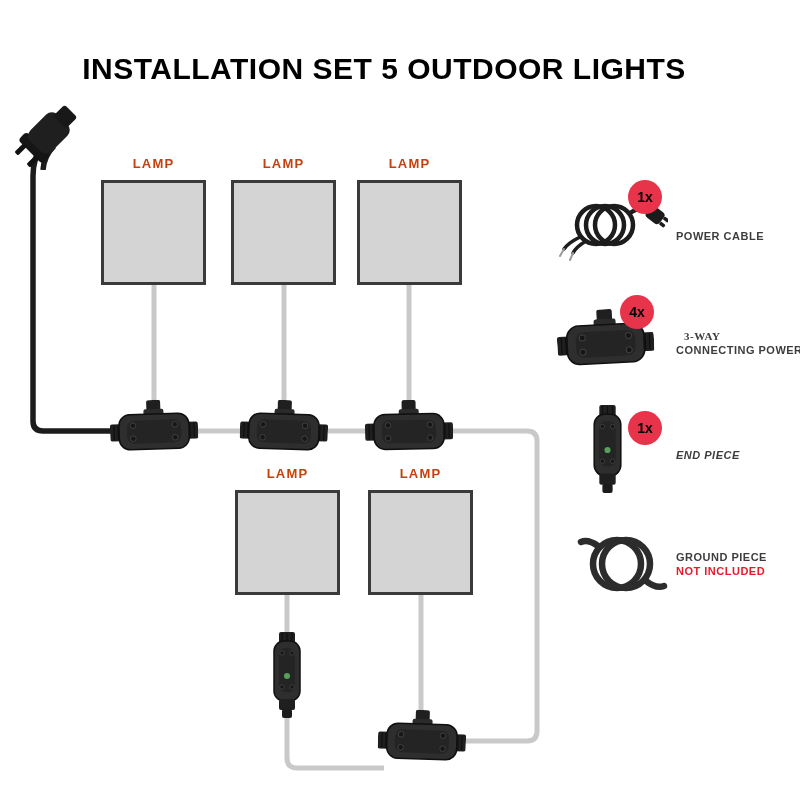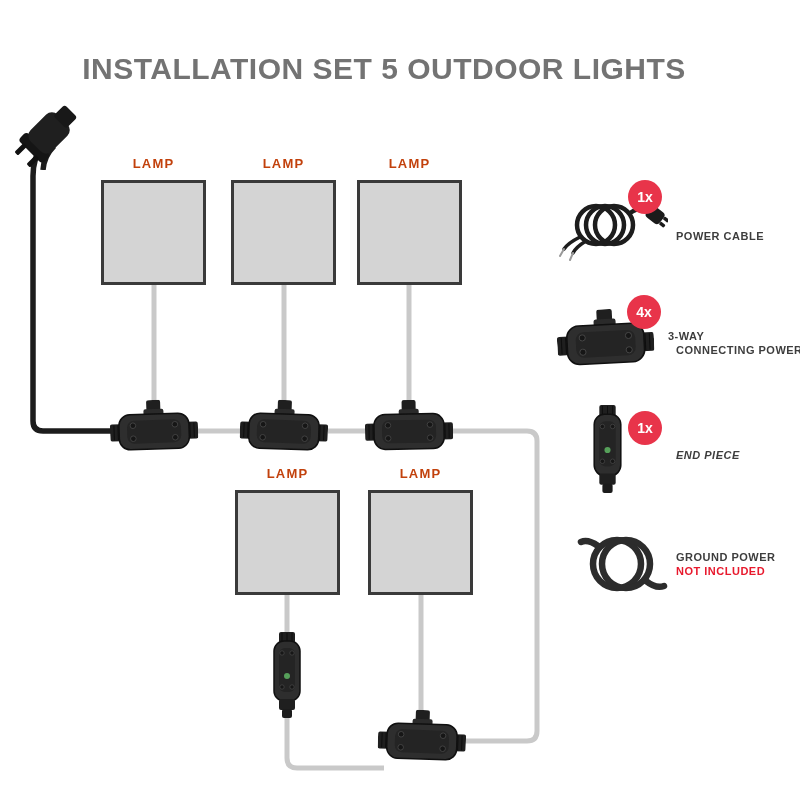--- a/index.html
+++ b/index.html
@@ -3,40 +3,40 @@
 <meta charset="utf-8">
 <style>
   html,body{margin:0;padding:0;background:#fff;}
   .canvas{
     position:relative;width:800px;height:800px;background:#ffffff;
     font-family:"Liberation Sans",sans-serif;overflow:hidden;
   }
   .title{
     position:absolute;left:0;top:52px;width:768px;margin:0;
     text-align:center;font-size:30px;font-weight:800;letter-spacing:.5px;
-    color:#737373;
+    color:#000000;
   }
   .cables{position:absolute;left:0;top:0;width:800px;height:800px;pointer-events:none;z-index:1;}
   .cable-gray{stroke:#c9c9c9;stroke-width:5;fill:none;}
   .cable-black{stroke:#1c1c1c;stroke-width:5.5;fill:none;}
   .lamp{
     position:absolute;width:105px;height:105px;box-sizing:border-box;
     background:#d4d4d4;border:3px solid #3a3a3a;z-index:2;
   }
   .lamp-label{
     position:absolute;width:105px;text-align:center;font-size:13px;font-weight:800;
     letter-spacing:1.2px;color:#c2410c;z-index:2;
   }
   .part{position:absolute;z-index:3;}
   .plug{position:absolute;left:10px;top:90px;width:88px;height:80px;z-index:3;}
   .legend-item{position:absolute;width:244px;z-index:2;}
   .legend-icon{position:absolute;}
   .badge{
     position:absolute;width:34px;height:34px;border-radius:50%;
-    background:#e8344a;color:#ffffff;font-size:14px;font-weight:800;
+    background:#e8344a;color:#000000;font-size:14px;font-weight:800;
     display:flex;align-items:center;justify-content:center;z-index:4;
   }
   .legend-label{
     position:absolute;font-size:11px;font-weight:800;letter-spacing:.5px;
     color:#3d3d3d;line-height:14px;white-space:nowrap;
   }
   .note-red{color:#e8192d;}
 </style>
 </head>
 <body>
@@ -151,39 +151,39 @@
       </g>
     </svg>
     <div class="badge" style="left:72px;top:2px;">1x</div>
     <div class="legend-label" style="left:120px;top:51px;">POWER CABLE</div>
   </div>
 
   <div class="legend-item" style="left:556px;top:293px;height:80px;">
     <svg class="legend-icon" style="left:1px;top:16px;width:97px;height:62px;transform:rotate(-3deg);" viewBox="0 0 88 56">
         <use href="#sym-conn3"></use>
       </svg>
-    <div class="badge" style="left:71px;top:2px;">4x</div>
-    <div class="legend-label" style="left:112px;top:36px;">3-WAY</div>
+    <div class="badge" style="left:64px;top:2px;">4x</div>
+    <div class="legend-label" style="left:128px;top:36px;font-family:Liberation Serif, serif;">3-WAY</div>
     <div class="legend-label" style="left:120px;top:50px;">CONNECTING POWER</div>
   </div>
 
   <div class="legend-item" style="left:556px;top:400px;height:96px;">
     <svg class="legend-icon" style="left:33px;top:5px;width:37px;height:88px;" viewBox="0 0 36 86">
         <use href="#sym-endpiece"></use>
       </svg>
     <div class="badge" style="left:72px;top:11px;">1x</div>
     <div class="legend-label" style="left:120px;top:48px;font-style:italic;">END PIECE</div>
   </div>
 
   <div class="legend-item" style="left:556px;top:518px;height:90px;">
     <svg class="legend-icon" style="left:16px;top:3px;width:100px;height:86px;" viewBox="0 0 100 86">
       <g stroke="#2c2c2c" stroke-width="6.5" fill="none" stroke-linecap="round">
         <circle cx="45" cy="43" r="24"></circle>
         <circle cx="54" cy="43" r="24"></circle>
         <path d="M 74 60 Q 84 68 92 65"></path>
         <path d="M 26 25 Q 16 18 9 21"></path>
       </g>
     </svg>
-    <div class="legend-label" style="left:120px;top:32px;">GROUND POWER</div>
+    <div class="legend-label" style="left:120px;top:32px;">GROUND PIECE</div>
     <div class="legend-label note-red" style="left:120px;top:46px;">NOT INCLUDED</div>
   </div>
 
 </div>
 
 </body></html>

